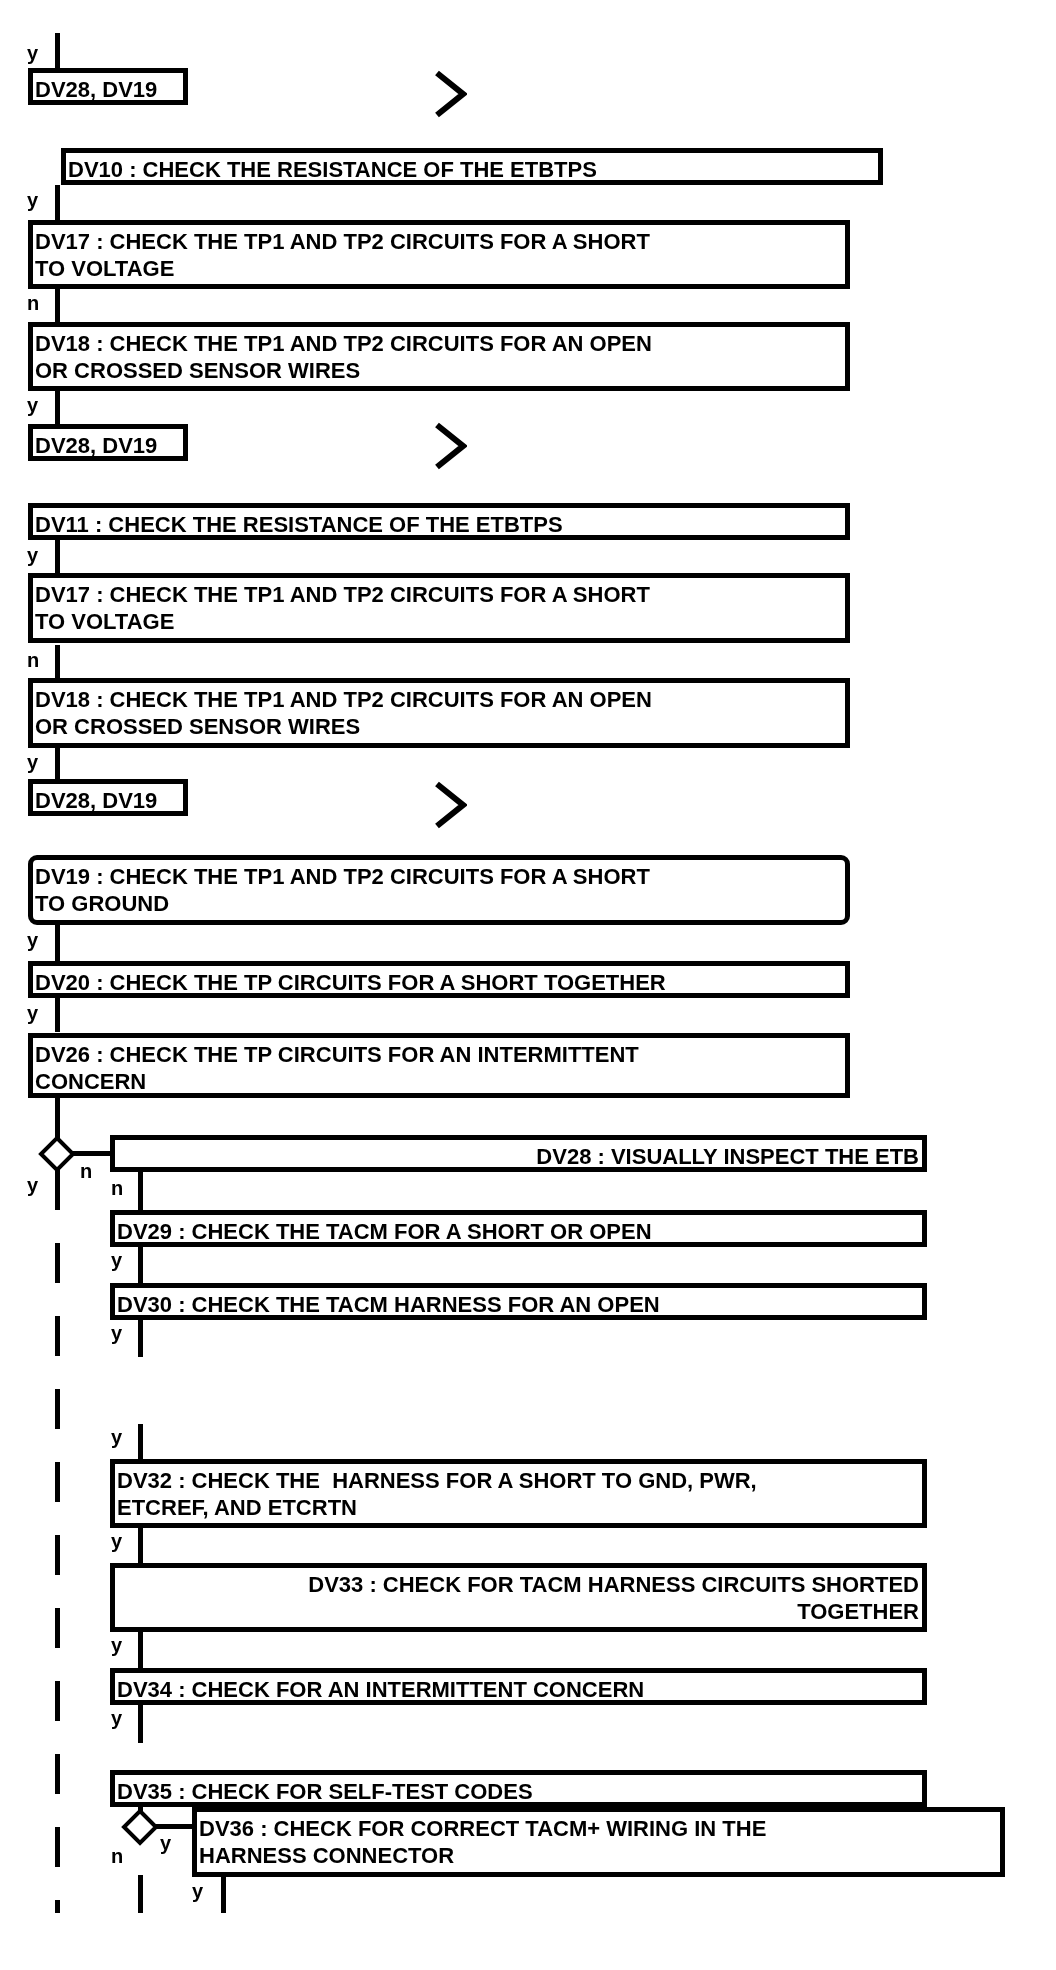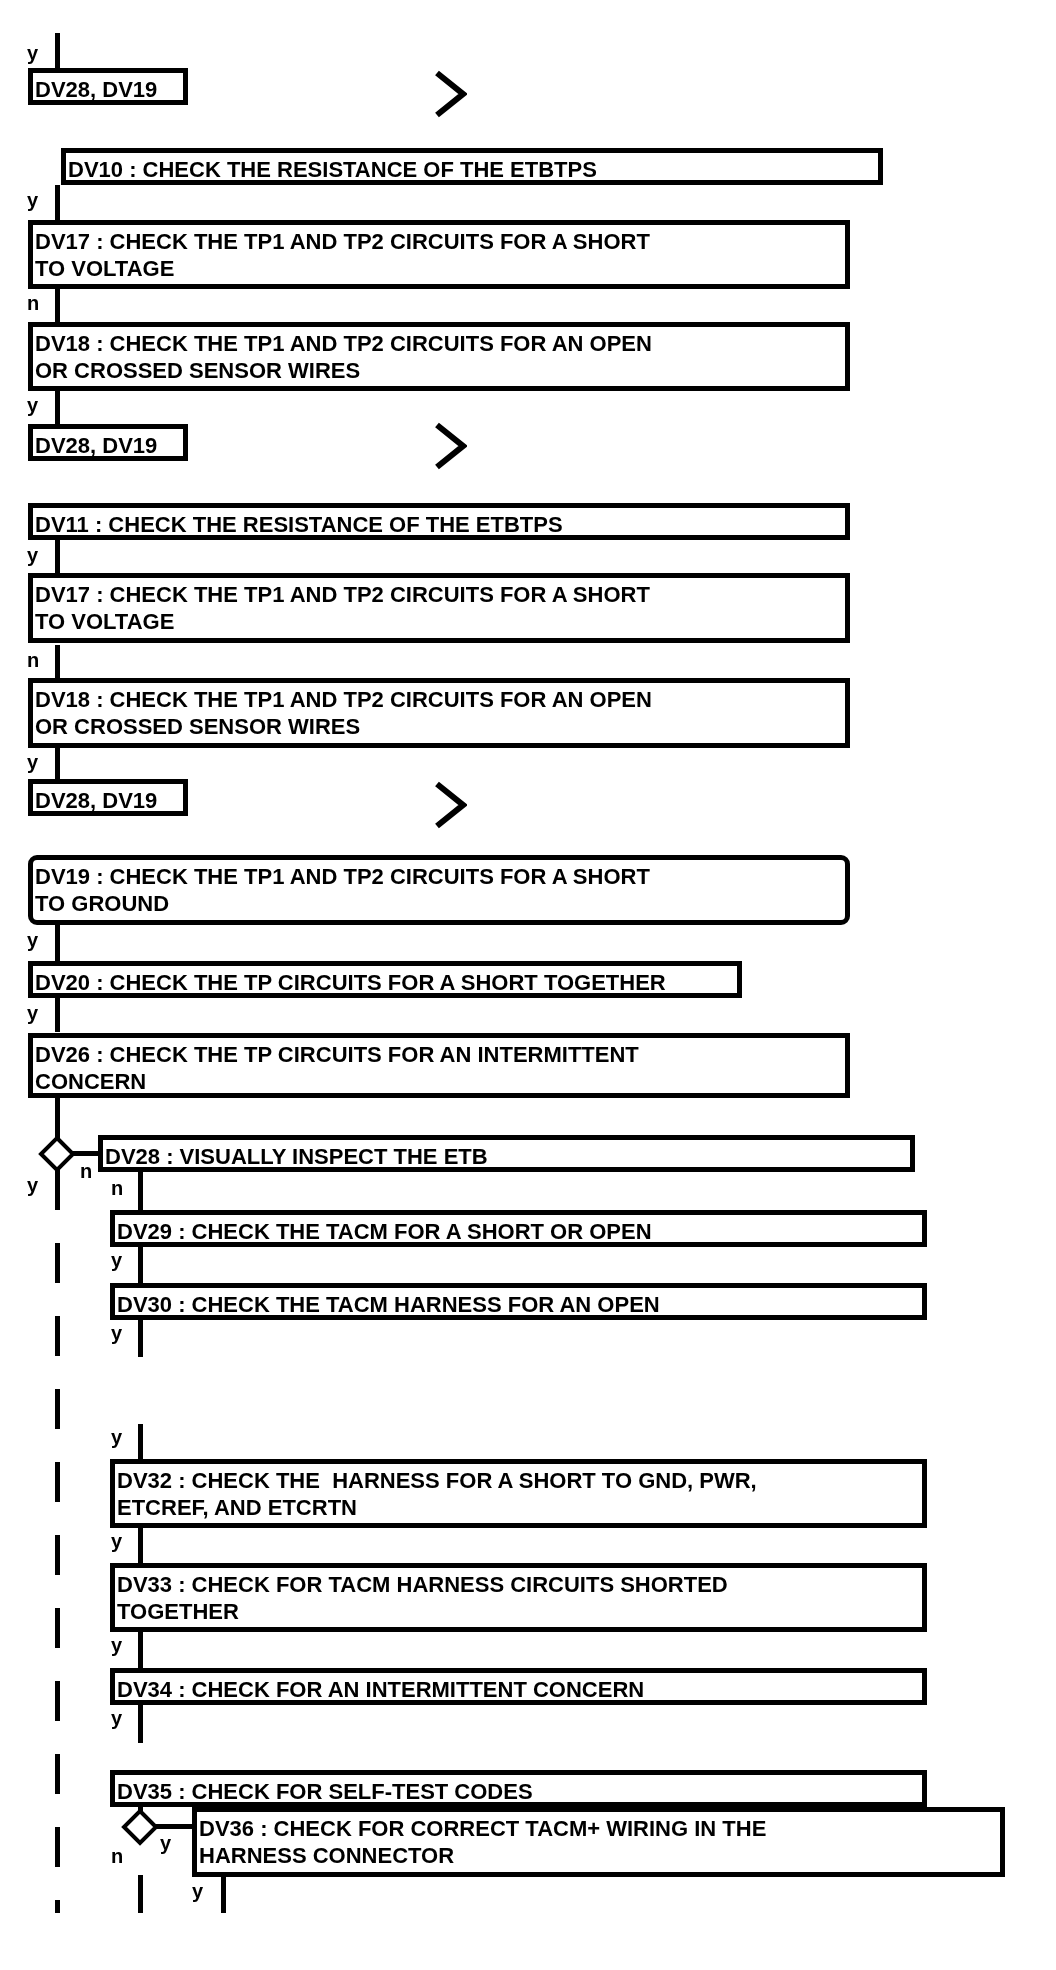--- a/index.html
+++ b/index.html
@@ -82,30 +82,30 @@
 TO VOLTAGE</div>
   <div class="box" style="left:28px;top:322px;width:822px;height:69px;">DV18 : CHECK THE TP1 AND TP2 CIRCUITS FOR AN OPEN
 OR CROSSED SENSOR WIRES</div>
   <div class="box" style="left:28px;top:503px;width:822px;height:37px;">DV11 : CHECK THE RESISTANCE OF THE ETBTPS</div>
   <div class="box" style="left:28px;top:573px;width:822px;height:70px;">DV17 : CHECK THE TP1 AND TP2 CIRCUITS FOR A SHORT
 TO VOLTAGE</div>
   <div class="box" style="left:28px;top:678px;width:822px;height:70px;">DV18 : CHECK THE TP1 AND TP2 CIRCUITS FOR AN OPEN
 OR CROSSED SENSOR WIRES</div>
   <div class="box" style="left:28px;top:855px;width:822px;height:70px;border-radius:9px;">DV19 : CHECK THE TP1 AND TP2 CIRCUITS FOR A SHORT
 TO GROUND</div>
-  <div class="box" style="left:28px;top:961px;width:714px;height:37px;">DV20 : CHECK THE TP CIRCUITS FOR A SHORT TOGETHER</div>
+  <div class="box" style="left:28px;top:961px;width:822px;height:37px;">DV20 : CHECK THE TP CIRCUITS FOR A SHORT TOGETHER</div>
   <div class="box" style="left:28px;top:1033px;width:822px;height:65px;">DV26 : CHECK THE TP CIRCUITS FOR AN INTERMITTENT
 CONCERN</div>
 
-  <div class="box" style="left:98px;top:1135px;width:817px;height:37px;">DV28 : VISUALLY INSPECT THE ETB</div>
+  <div class="box" style="left:110px;top:1135px;width:817px;height:37px;text-align:right;">DV28 : VISUALLY INSPECT THE ETB</div>
   <div class="box" style="left:110px;top:1210px;width:817px;height:37px;">DV29 : CHECK THE TACM FOR A SHORT OR OPEN</div>
   <div class="box" style="left:110px;top:1283px;width:817px;height:37px;">DV30 : CHECK THE TACM HARNESS FOR AN OPEN</div>
   <div class="box" style="left:110px;top:1459px;width:817px;height:69px;">DV32 : CHECK THE  HARNESS FOR A SHORT TO GND, PWR,
 ETCREF, AND ETCRTN</div>
-  <div class="box" style="left:110px;top:1563px;width:817px;height:69px;">DV33 : CHECK FOR TACM HARNESS CIRCUITS SHORTED
+  <div class="box" style="left:110px;top:1563px;width:817px;height:69px;text-align:right;">DV33 : CHECK FOR TACM HARNESS CIRCUITS SHORTED
 TOGETHER</div>
   <div class="box" style="left:110px;top:1668px;width:817px;height:37px;">DV34 : CHECK FOR AN INTERMITTENT CONCERN</div>
   <div class="box" style="left:110px;top:1741px;width:817px;height:37px;margin-top:29px;">DV35 : CHECK FOR SELF-TEST CODES</div>
   <div class="box" style="left:192px;top:1807px;width:813px;height:70px;">DV36 : CHECK FOR CORRECT TACM+ WIRING IN THE
 HARNESS CONNECTOR</div>
 
   <div class="lbl" style="left:27px;top:43px;">y</div>
   <div class="lbl" style="left:27px;top:190px;">y</div>
   <div class="lbl" style="left:27px;top:293px;">n</div>
   <div class="lbl" style="left:27px;top:395px;">y</div>

